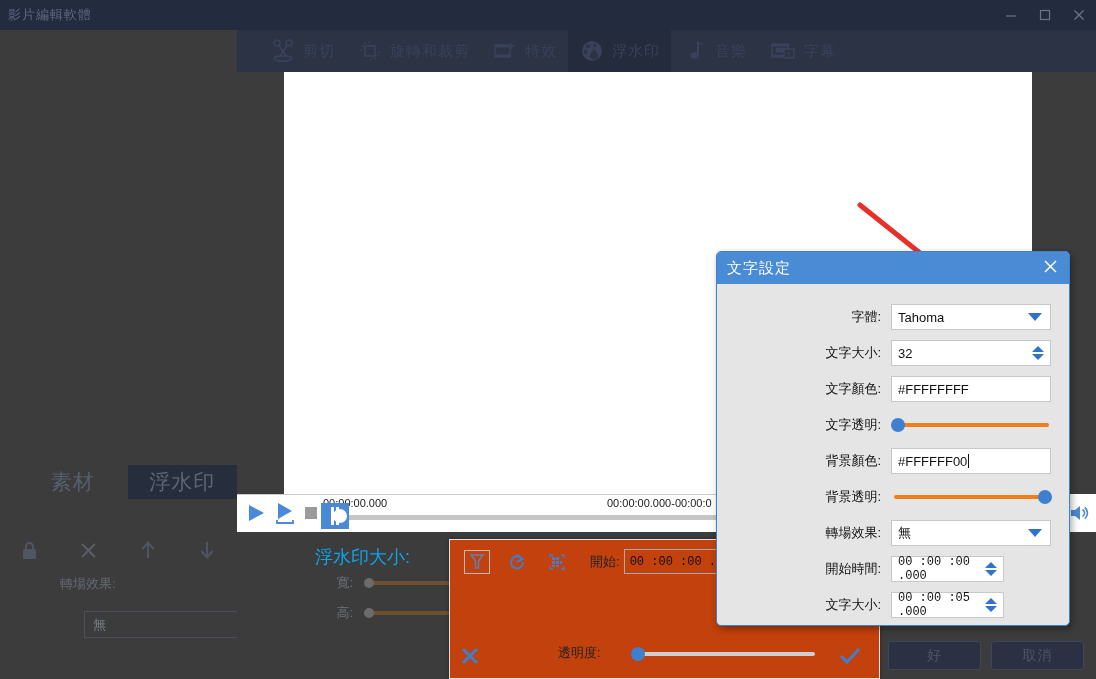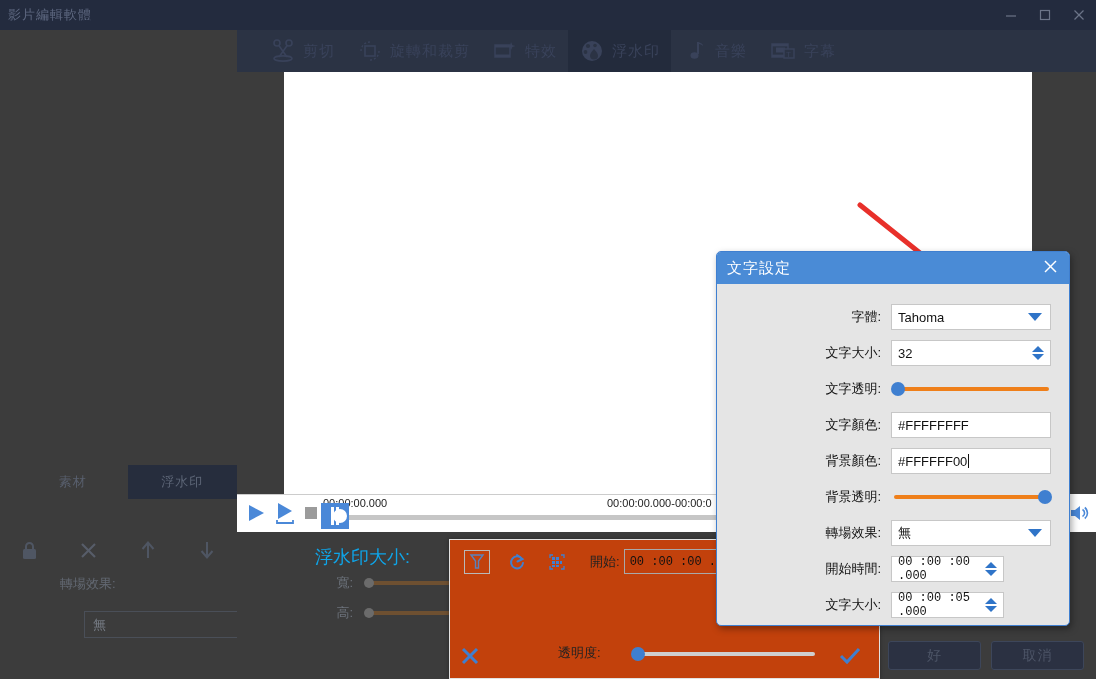--- a/index.html
+++ b/index.html
@@ -30,21 +30,21 @@
   .sidebar {
     position: absolute; left: 0; top: 30px; width: 237px; height: 649px;
     background: #3c3c3c;
   }
   .sidebar-tabs {
     position: absolute; left: 18px; top: 435px; width: 219px; height: 34px;
     display: flex;
   }
   .sidebar-tab {
     flex: 1; display: flex; align-items: center; justify-content: center;
-    color: #585f6d; font-size: 13px; background: #3c3c3c; letter-spacing:1px;
+    color: #585f6d; font-size: 21px; background: #3c3c3c; letter-spacing:1px;
   }
   .sidebar-tab.active { background: #262d3d; color: #5d6677; }
 
   .sidebar-iconrow {
     position: absolute; left: 0; top: 500px; width: 237px; height: 40px;
     display: flex; align-items: center;
   }
   .sidebar-iconrow > div {
     flex: 1; display: flex; align-items: center; justify-content: center;
     color: #4f5663;
@@ -586,31 +586,31 @@
       <div class="dlg-input">
         <span>32</span>
         <span class="spin">
             <i class="up"></i>
             <i class="dn"></i>
           </span>
       </div>
     </div>
 
     <div class="dlg-row">
+      <span class="dlg-label">文字顏色:</span>
+      <div class="dlg-input">
+        <span>#FFFFFFFF</span>
+      </div>
+    </div>
+
+    <div class="dlg-row">
       <span class="dlg-label">文字透明:</span>
       <div class="dlg-slider low">
           <span class="knob"></span>
         </div>
-    </div>
-
-    <div class="dlg-row">
-      <span class="dlg-label">文字顏色:</span>
-      <div class="dlg-input">
-        <span>#FFFFFFFF</span>
-      </div>
     </div>
 
     <div class="dlg-row">
       <span class="dlg-label">背景顏色:</span>
       <div class="dlg-input">
         <span>#FFFFFF00</span>
           <i class="caret-text"></i>
       </div>
     </div>
 

